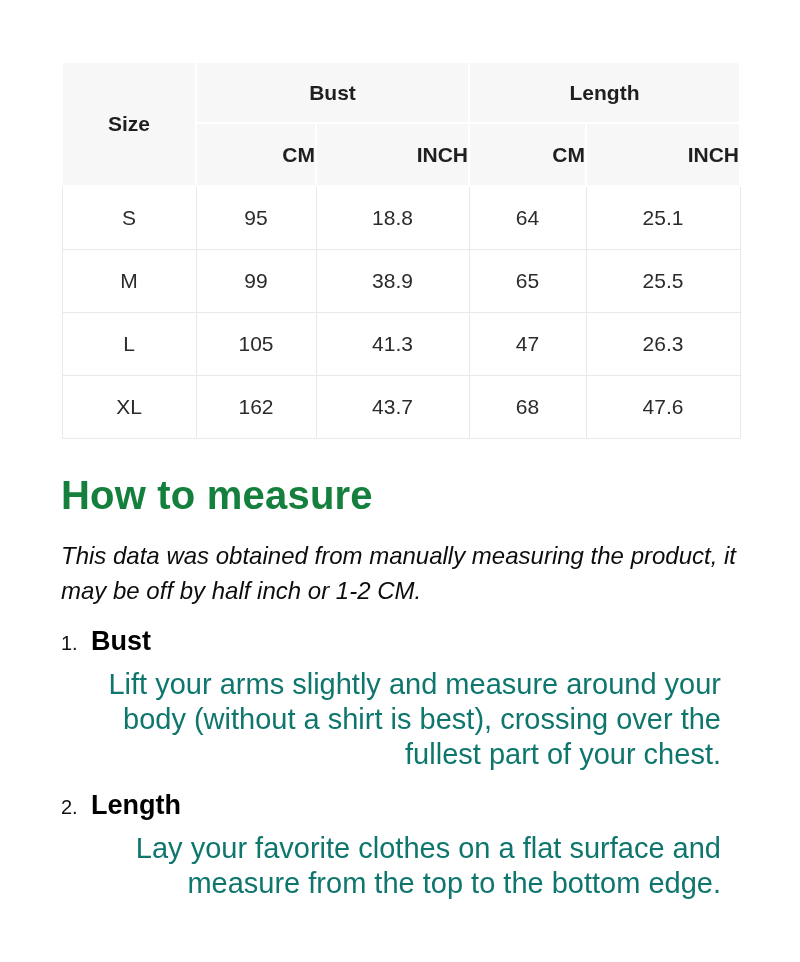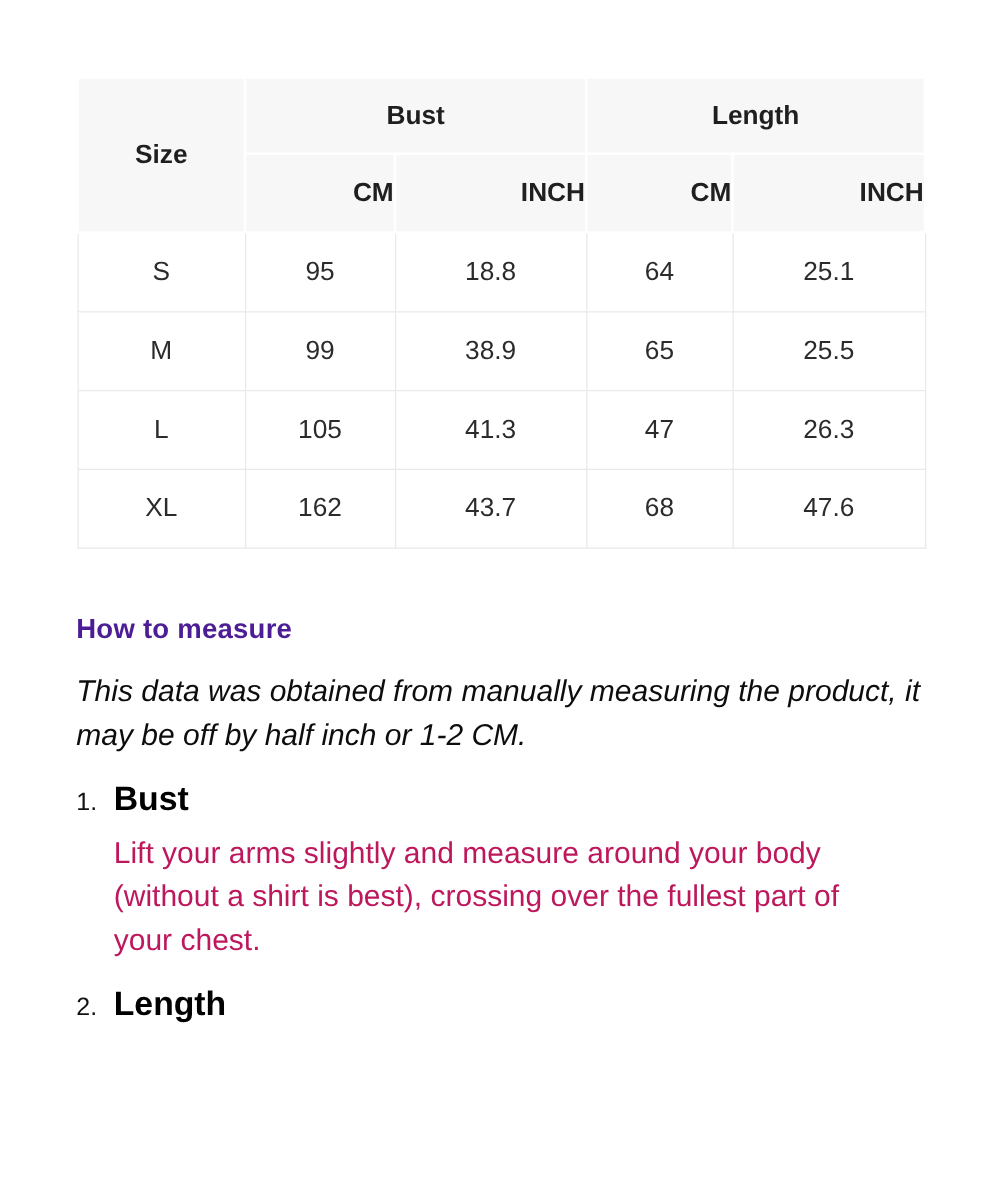--- a/index.html
+++ b/index.html
@@ -32,24 +32,24 @@
   .size-chart tbody tr { height: 63px; }
   .size-chart td {
     border: 1px solid #e9e9e9;
     background: #ffffff;
     font-size: 21px;
     color: #2b2b2b;
   }
 
   
   .howto-title {
-    margin-top: 51px;
-    font-size: 22px;
+    margin-top: 34px;
+    font-size: 40px;
     font-weight: bold;
-    color: #4c1d95;
+    color: #15803d;
     letter-spacing: 0.2px;
   }
   .howto-intro {
     margin-top: 20px;
     font-size: 24px;
     line-height: 35px;
     color: #0d0d0d;
     font-style: italic;
   }
   .steps { margin-top: 10px; }
@@ -65,23 +65,24 @@
     color: #111111;
   }
   .step-term {
     font-size: 27px;
     font-weight: bold;
     color: #000000;
   }
   .step-desc {
     margin: 10px 0 0 30px;
     max-width: 630px;
-    font-size: 24px;
+    font-size: 29px;
     line-height: 35px;
-    color: #be185d;
+    color: #0f766e;
+    text-align: right;
   }
 </style>
 </head>
 <body>
 
 <div class="page">
 
   <table class="size-chart">
     <colgroup>
       <col style="width:134px">
@@ -147,17 +148,18 @@
         <span class="step-term">Bust</span>
       </div>
       <p class="step-desc">Lift your arms slightly and measure around your body (without a shirt is best), crossing over the fullest part of your chest.</p>
     </div>
 
     <div class="step">
       <div class="step-head">
         <span class="step-num">2.</span>
         <span class="step-term">Length</span>
       </div>
+      <p class="step-desc">Lay your favorite clothes on a flat surface and measure from the top to the bottom edge.</p>
     </div>
 
   </div>
 
 </div>
 
 </body></html>

